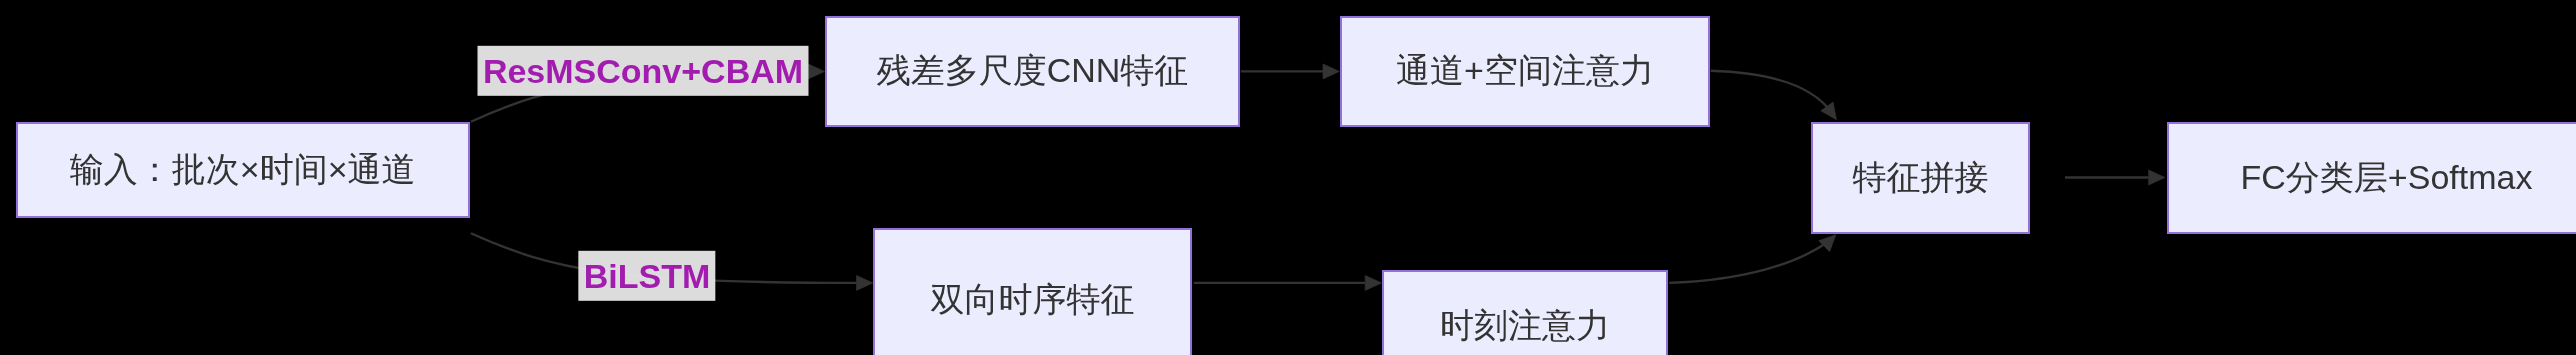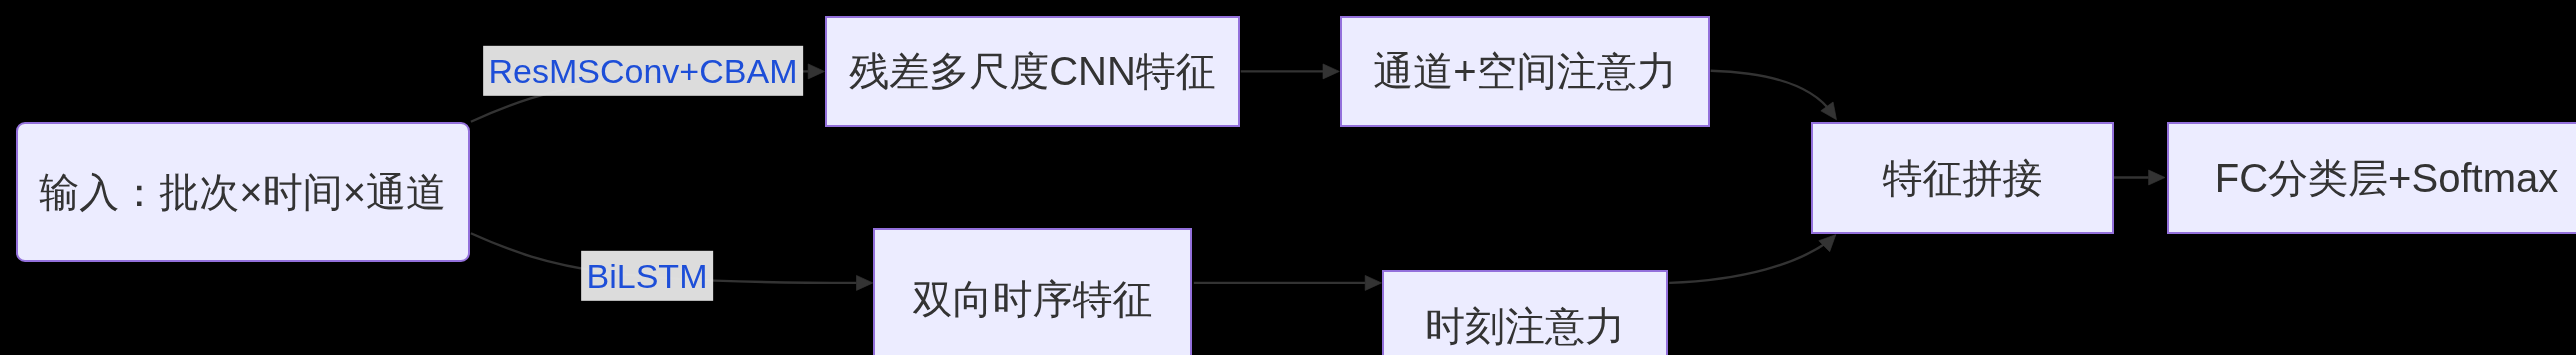--- a/index.html
+++ b/index.html
@@ -30,37 +30,38 @@
   .edge-layer polygon {
     fill: #333333;
     stroke: #333333;
   }
   .node {
     position: absolute;
     box-sizing: border-box;
     background: #ECECFF;
     border: 2.7px solid #9370DB;
     color: #333333;
-    font-size: 40px;
+    font-size: 34px;
     display: flex;
     align-items: center;
     justify-content: center;
     text-align: center;
     white-space: nowrap;
   }
   .edge-label {
     position: absolute;
     transform: translate(-50%, -50%);
     background: rgba(232, 232, 232, 0.95);
-    color: #1d4ed8;
+    color: #a21caf;
     font-size: 34px;
     line-height: 1;
     padding: 8.2px 5.4px;
     white-space: nowrap;
     text-align: right;
+    font-weight: bold;
   }
 </style>
 </head>
 <body>
 
 <div class="canvas">
 
   <svg class="edge-layer" viewBox="0 0 3783 522" xmlns="http://www.w3.org/2000/svg">
 
     <path d="M 690 179 C 810 125, 900 106, 1186 105"></path>
@@ -78,31 +79,31 @@
     <path d="M 1753 416 L 2005 416"></path>
     <polygon points="2029,416 2005,405 2005,427"></polygon>
 
     <path d="M 2452 416 C 2562 412, 2642 388, 2689 353"></path>
     <polygon points="2697,345 2688,370 2672,354"></polygon>
 
     <path d="M 3034 261 L 3157 261"></path>
     <polygon points="3181,261 3157,250 3157,272"></polygon>
   </svg>
 
-  <div class="node" style="left:15.7px; top:122px; width:454px; height:140px;border-radius:9px;">输入：批次×时间×通道</div>
+  <div class="node" style="left:15.7px; top:122px; width:454px; height:96px;">输入：批次×时间×通道</div>
 
   <div class="node" style="left:825px; top:15.7px; width:415px; height:111px;">残差多尺度CNN特征</div>
 
   <div class="node" style="left:1340px; top:15.7px; width:370px; height:111px;">通道+空间注意力</div>
 
   <div class="node" style="left:873px; top:228px; width:319px; height:143px;">双向时序特征</div>
 
   <div class="node" style="left:1382px; top:228px; width:286px; height:112px;margin-top:42px;">时刻注意力</div>
 
-  <div class="node" style="left:1811px; top:122px; width:303px; height:112px;">特征拼接</div>
+  <div class="node" style="left:1811px; top:122px; width:219px; height:112px;">特征拼接</div>
 
   <div class="node" style="left:2167px; top:122px; width:439px; height:112px;">FC分类层+Softmax</div>
 
   <div class="edge-label" style="left:643px; top:71px;">ResMSConv+CBAM</div>
 
   <div class="edge-label" style="left:647px; top:276px;">BiLSTM</div>
 
 </div>
 
 

